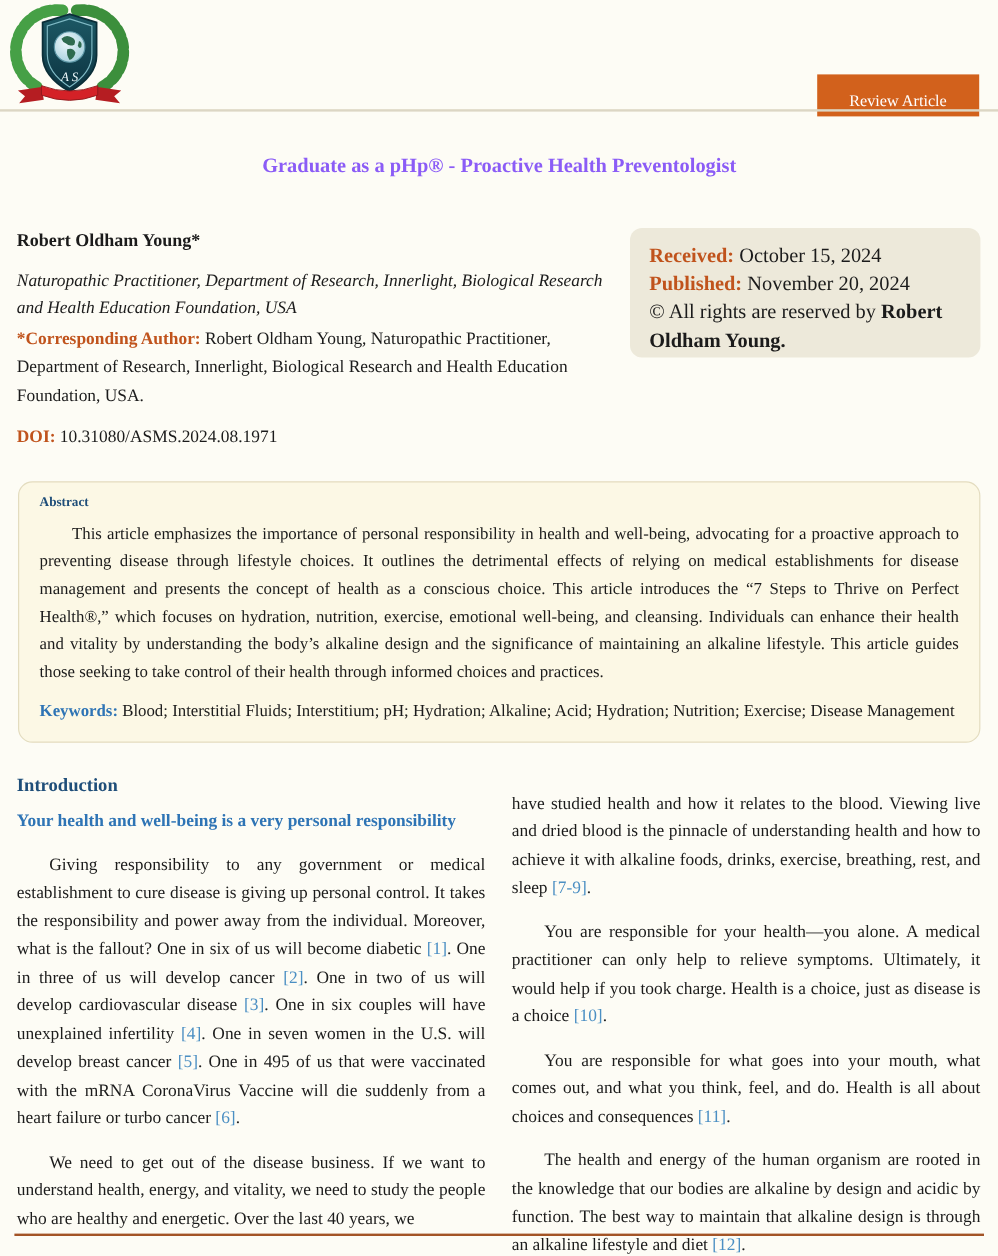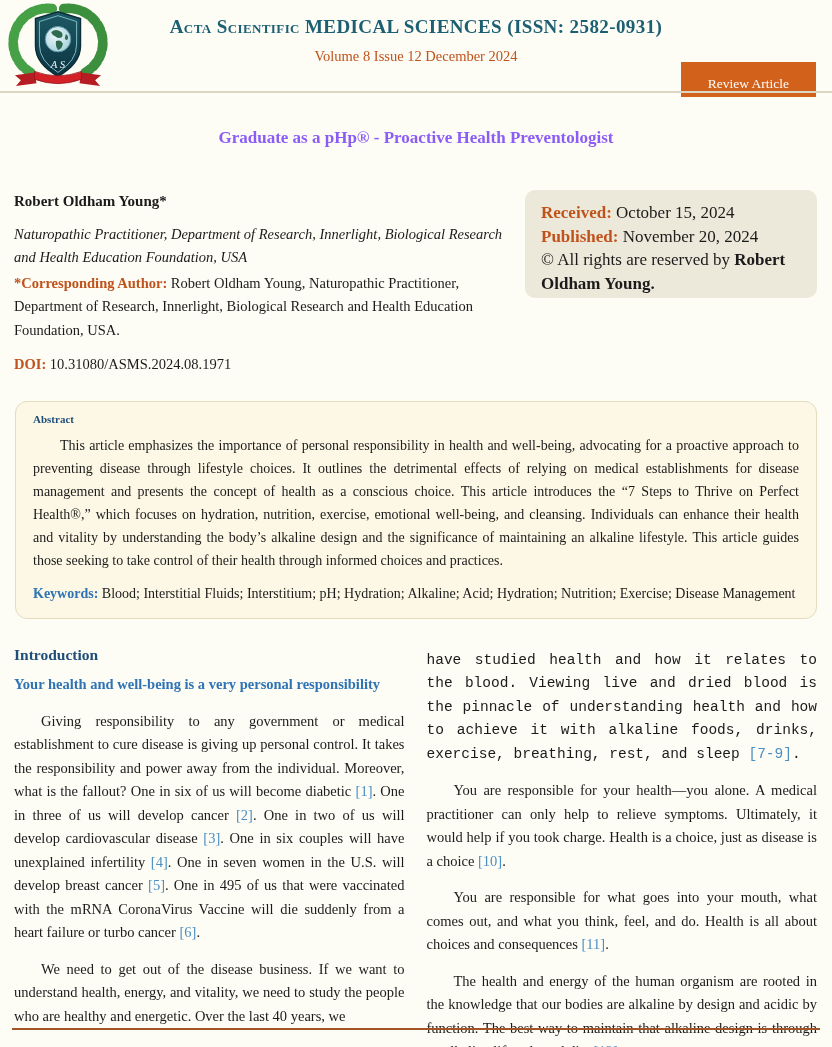--- a/index.html
+++ b/index.html
@@ -96,21 +96,21 @@
   }
   .keywords-line { margin-top: 11px; font-size: 14px; line-height: 22px; }
 
   
   .columns { display: flex; gap: 22px; margin: 24px 15px 0 14px; justify-content: flex-end; }
   .col { flex: 1; font-size: 14.5px; line-height: 23.5px; }
   .intro-heading { color: #1f4e79; font-size: 15.5px; font-weight: bold; }
   .intro-subheading { color: #2e74b5; font-size: 14.5px; font-weight: bold; margin-top: 7px; }
   .col p { text-align: justify; margin-top: 13px; }
   .col p.indent { text-indent: 27px; }
-  .col p.first { margin-top: 6px; font-family: Liberation Mono, monospace; }
+  .col p.first { margin-top: 16px; }
   .seg-cite { color: #4b8fc3; }
   .seg-italic { font-style: italic; }
 
   
   .footer { position: absolute; left: 0; right: 0; bottom: 8px; }
   .footer-divider { height: 2px; background: #a35426; margin: 0 12px 9px; }
   .citation { padding: 0 14px; font-size: 13.5px; line-height: 20px; }
 </style>
 </head>
 <body>
@@ -141,24 +141,20 @@
       <path d="M48,40 Q53,38 55,43 Q54,48 50,49 Q47,45 48,40 Z" fill="#2e6b4f"></path>
       <path d="M58,33 Q61,34 60,38 Q58,40 57,37 Z" fill="#2e6b4f"></path>
 
       <text x="50" y="67" text-anchor="middle" font-size="11" font-style="italic" font-family="Liberation Serif, serif" fill="#eaf5f8">A S</text>
 
       <path d="M26,72 L6,75 L12,80 L7,86 L28,83 Z" fill="#b51d22"></path>
       <path d="M74,72 L94,75 L88,80 L93,86 L72,83 Z" fill="#b51d22"></path>
       <path d="M26,71 Q50,80 74,71 L74,79 Q50,88 26,79 Z" fill="#d42127" stroke="#8f161a" stroke-width="0.8"></path>
     </svg>
 
-    <div class="header-center">
-      <div class="journal-title">Acta Scientific MEDICAL SCIENCES (ISSN: 2582-0931)</div>
-      <div class="volume-line">Volume 8 Issue 12 December 2024</div>
-    </div>
 
     <div class="badge">Review Article</div>
     <div class="header-divider"></div>
   </div>
 
   <div class="article-title">Graduate as a pHp® - Proactive Health Preventologist</div>
 
   <div class="info-row">
     <div class="author-block">
       <div class="author-name">Robert Oldham Young*</div>

